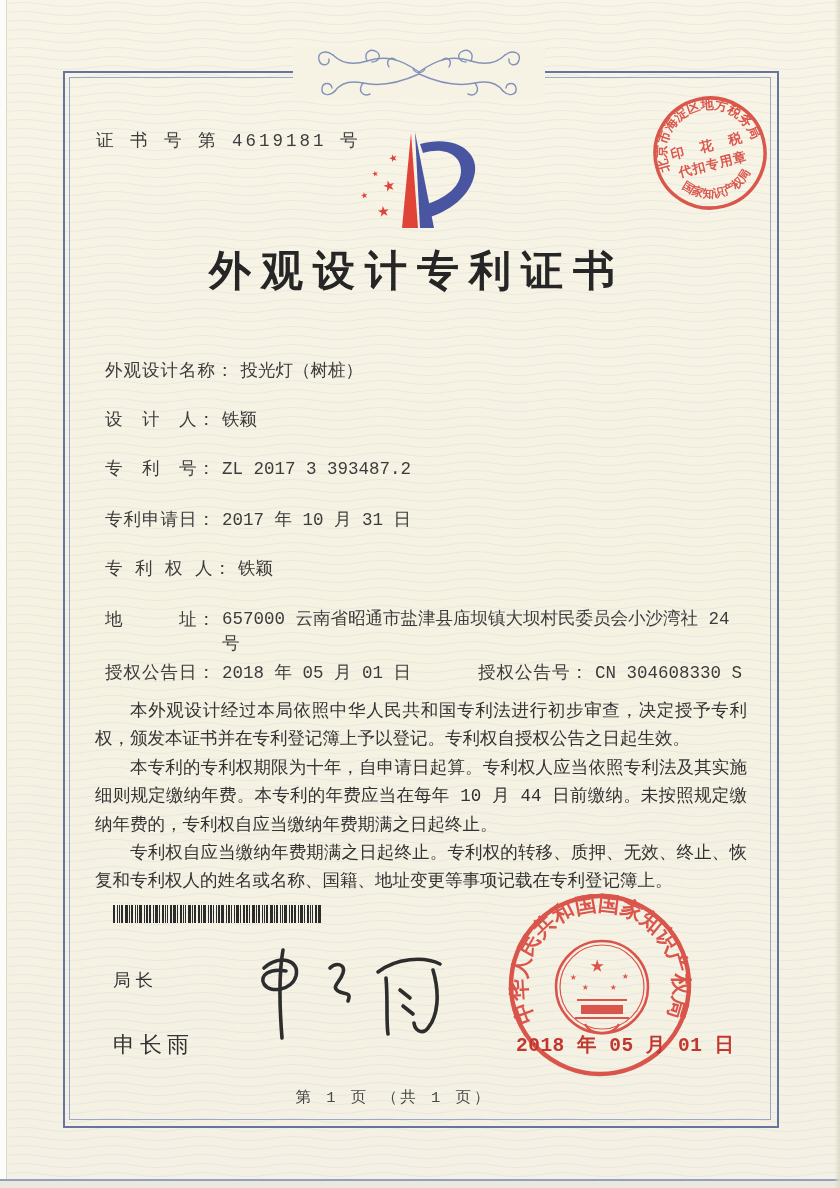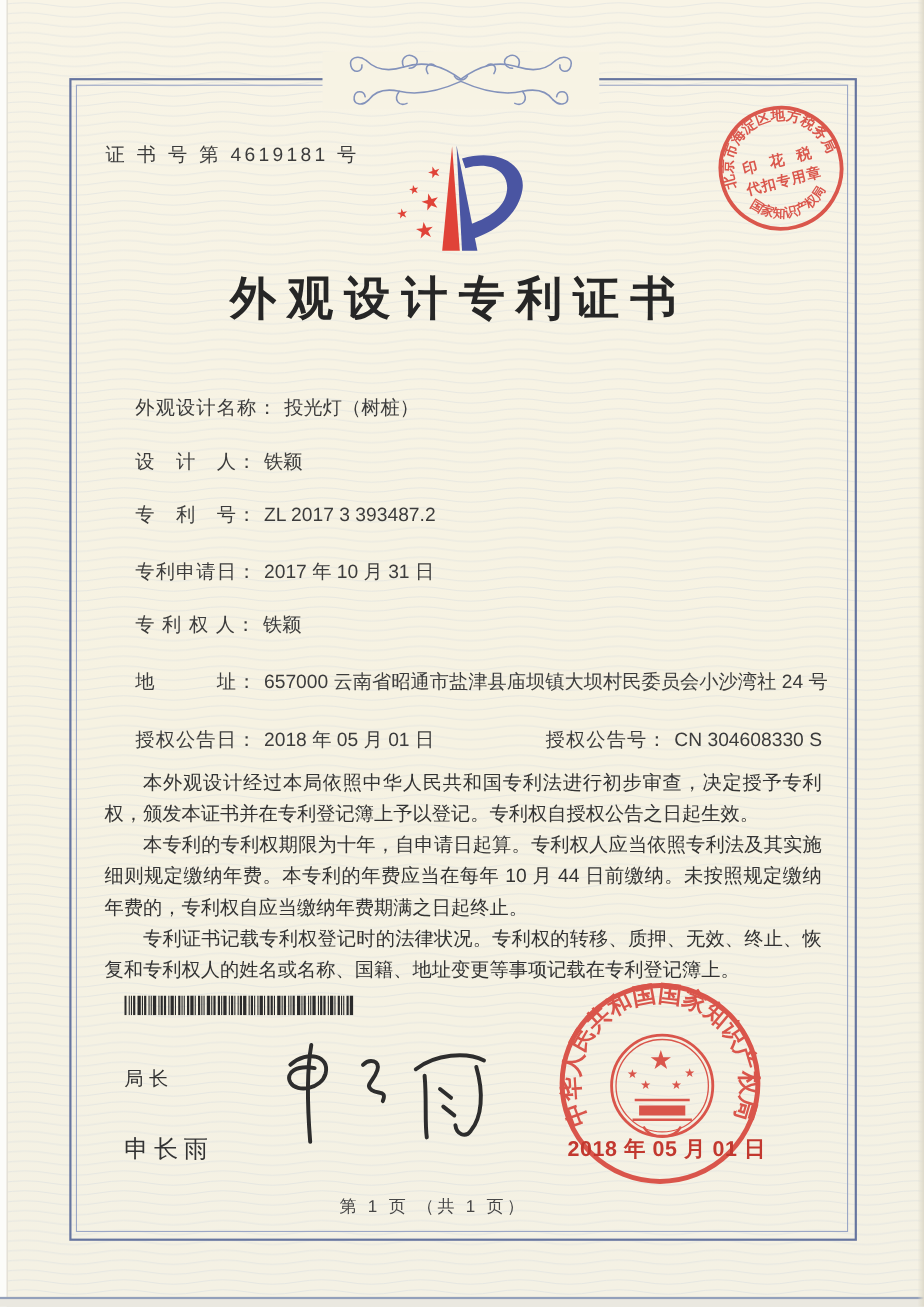--- a/index.html
+++ b/index.html
@@ -2,35 +2,35 @@
 <html><head>
 <meta charset="utf-8">
 <style>
   html,body{margin:0;padding:0;background:#dadada;}
   .page{
     position:relative;
     width:840px;height:1188px;
     margin:0 auto;
     background:linear-gradient(180deg,#f8f4e6 0%,#f6f2e2 55%,#f4f1e4 100%);
     overflow:hidden;
-    font-family:Liberation Sans, sans-serif;
+    font-family:Liberation Mono, monospace;
     color:#3a3a3a;
   }
   .guilloche{position:absolute;left:0;top:0;z-index:0;}
   .frame{position:absolute;z-index:1;pointer-events:none;}
   .frame-outer{left:63px;top:71px;width:712px;height:1053px;border:2.5px solid #66759f;}
   .frame-inner{left:69px;top:77px;width:700px;height:1041px;border:1px solid #9ba7c6;}
   .ornament{position:absolute;left:293px;top:47px;z-index:2;}
   .content{position:absolute;left:0;top:0;width:840px;height:1188px;z-index:2;}
   .cert-no{position:absolute;left:96px;top:128px;font-size:17.5px;letter-spacing:3px;color:#3c3c3c;}
   .tax-stamp{position:absolute;left:647px;top:90px;transform:rotate(-14deg);opacity:.92;}
   .logo{position:absolute;left:350px;top:120px;}
   .doc-title{position:absolute;left:0;top:243px;width:834px;text-align:center;
     font-size:42px;font-weight:bold;letter-spacing:10px;color:#262626;margin:0;}
-  .frow{position:absolute;left:123px;width:660px;font-size:17.5px;color:#3c3c3c;}
+  .frow{position:absolute;left:105px;width:660px;font-size:17.5px;color:#3c3c3c;}
   .flabel{letter-spacing:1px;}
   .fvalue{margin-left:6px;}
   .addr-val{display:inline-block;vertical-align:top;width:520px;line-height:25px;margin-left:6px;}
   .grant-no-group{position:absolute;left:373px;top:0;white-space:nowrap;}
   .body-text{position:absolute;left:95px;top:697px;width:652px;font-size:17.5px;
     line-height:28.4px;text-align:justify;color:#333;}
   .body-text p{margin:0;text-indent:2em;}
   .barcode{position:absolute;left:113px;top:905px;}
   .signer-title{position:absolute;left:113px;top:968px;font-size:17.5px;letter-spacing:5px;color:#333;}
   .signer-name{position:absolute;left:113px;top:1030px;font-size:22px;letter-spacing:5px;color:#333;}
@@ -135,21 +135,21 @@
     <div class="frow" style="top:660px">
       <span class="flabel">授权公告日：</span><span class="fvalue">2018 年 05 月 01 日</span>
       <span class="grant-no-group">
         <span class="flabel">授权公告号：</span><span class="fvalue">CN 304608330 S</span>
       </span>
     </div>
 
     <div class="body-text">
       <p>本外观设计经过本局依照中华人民共和国专利法进行初步审查，决定授予专利权，颁发本证书并在专利登记簿上予以登记。专利权自授权公告之日起生效。</p>
       <p>本专利的专利权期限为十年，自申请日起算。专利权人应当依照专利法及其实施细则规定缴纳年费。本专利的年费应当在每年 10 月 44 日前缴纳。未按照规定缴纳年费的，专利权自应当缴纳年费期满之日起终止。</p>
-      <p>专利证书记载专利权登记时的法律状况。专利权的转移、质押、无效、终止、恢复和专利权人的姓名或名称、国籍、地址变更等事项记载在专利登记簿上。</p>
+      <p>专利权自应当缴纳年费期满之日起终止。专利权的转移、质押、无效、终止、恢复和专利权人的姓名或名称、国籍、地址变更等事项记载在专利登记簿上。</p>
     </div>
 
     <svg class="barcode" width="212" height="18">
       <g id="barcode-bars">
           <rect x="0" y="0" width="2" height="18" fill="#2b2b2b"></rect>
           <rect x="4" y="0" width="1" height="18" fill="#2b2b2b"></rect>
           <rect x="6" y="0" width="1" height="18" fill="#2b2b2b"></rect>
           <rect x="8" y="0" width="2" height="18" fill="#2b2b2b"></rect>
           <rect x="12" y="0" width="3" height="18" fill="#2b2b2b"></rect>
           <rect x="16" y="0" width="1" height="18" fill="#2b2b2b"></rect>

